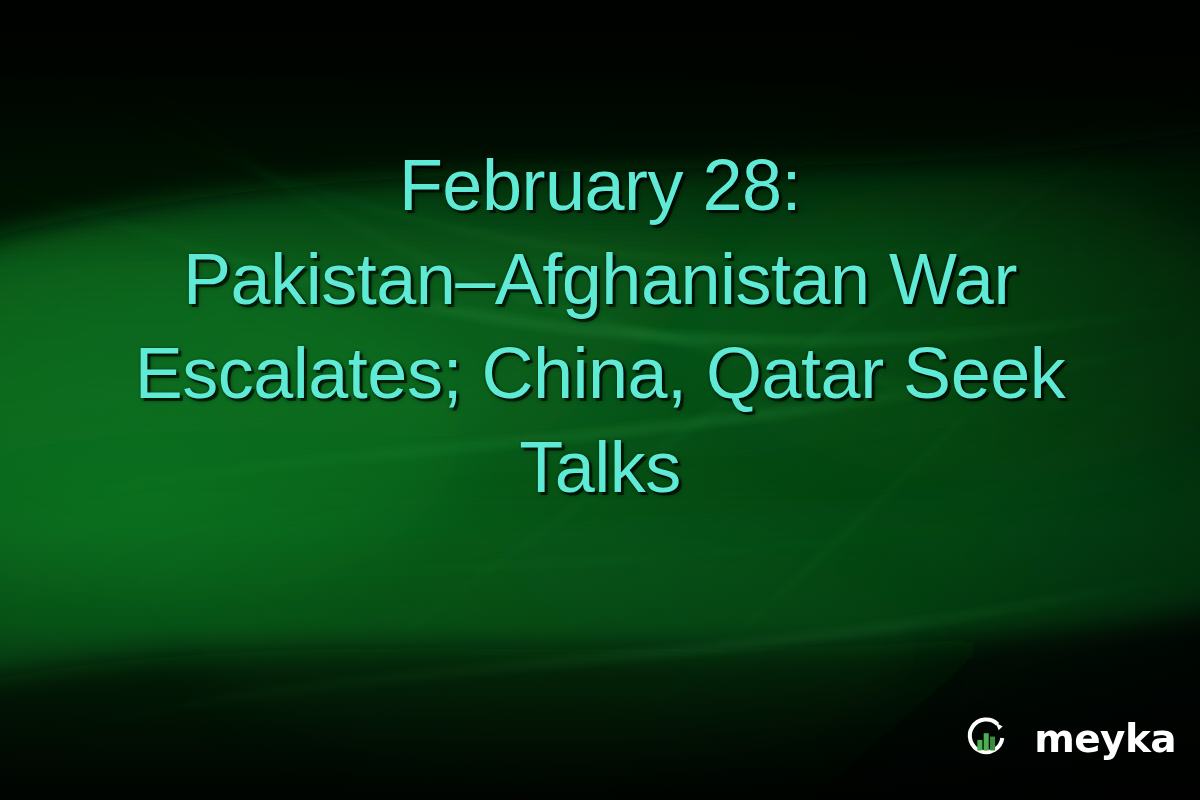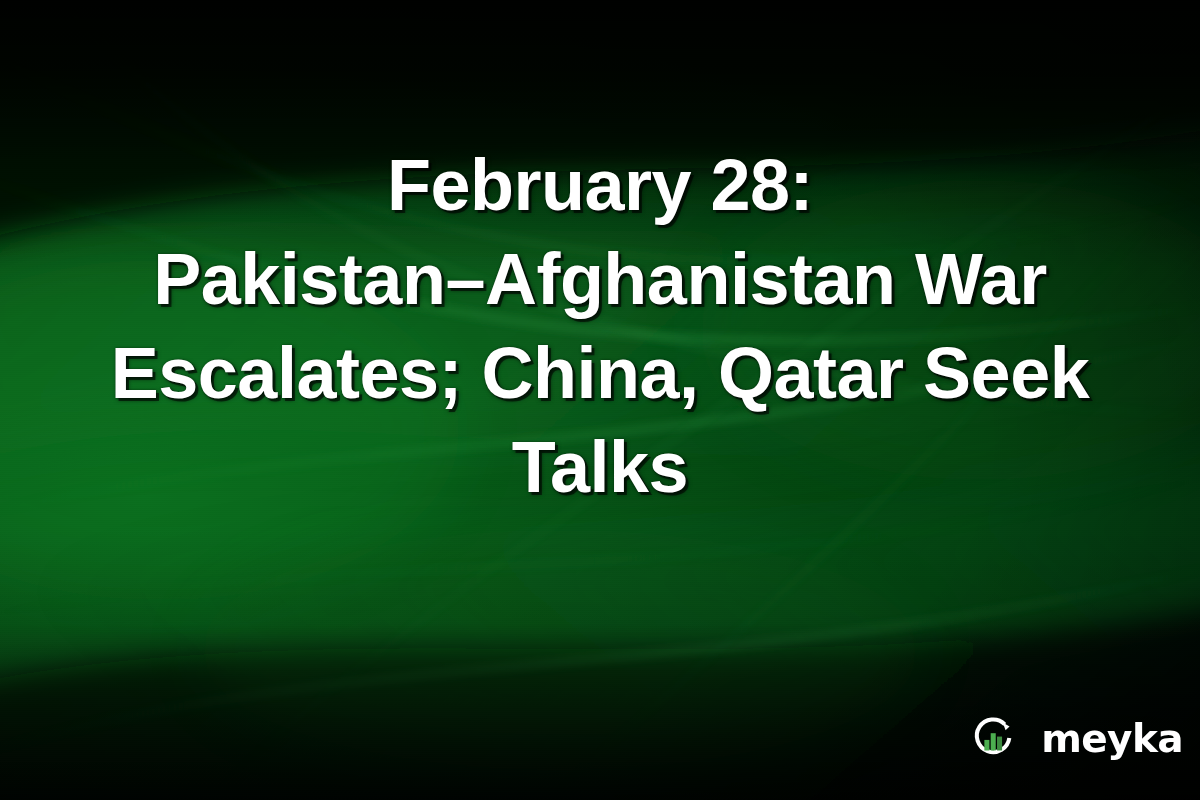--- a/index.html
+++ b/index.html
@@ -41,36 +41,36 @@
   .headline-wrap{
     position:absolute;
     left:0; right:0;
     top:138px;
     display:flex;
     justify-content:center;
   }
   .headline{
     width:1090px;
     text-align:center;
-    color:#ffffff;
+    color:#5eead4;
     font-size:72px;
     line-height:94px;
-    font-weight:700;
+    font-weight:400;
     letter-spacing:-0.5px;
     text-shadow:
        3px 3px 0 rgba(0,0,0,.55),
        2px 2px 4px rgba(0,0,0,.65),
        0 0 2px rgba(0,0,0,.4);
     white-space:pre-line;
   }
 
   
   .logo{
     position:absolute;
-    right:17px;
+    right:24px;
     bottom:38px;
     display:flex;
     align-items:center;
     gap:24px;
   }
   .logo-mark{ width:48px; height:48px; display:block; }
   .logo-word{
     color:#ffffff;
     font-size:39px;
     font-weight:700;

